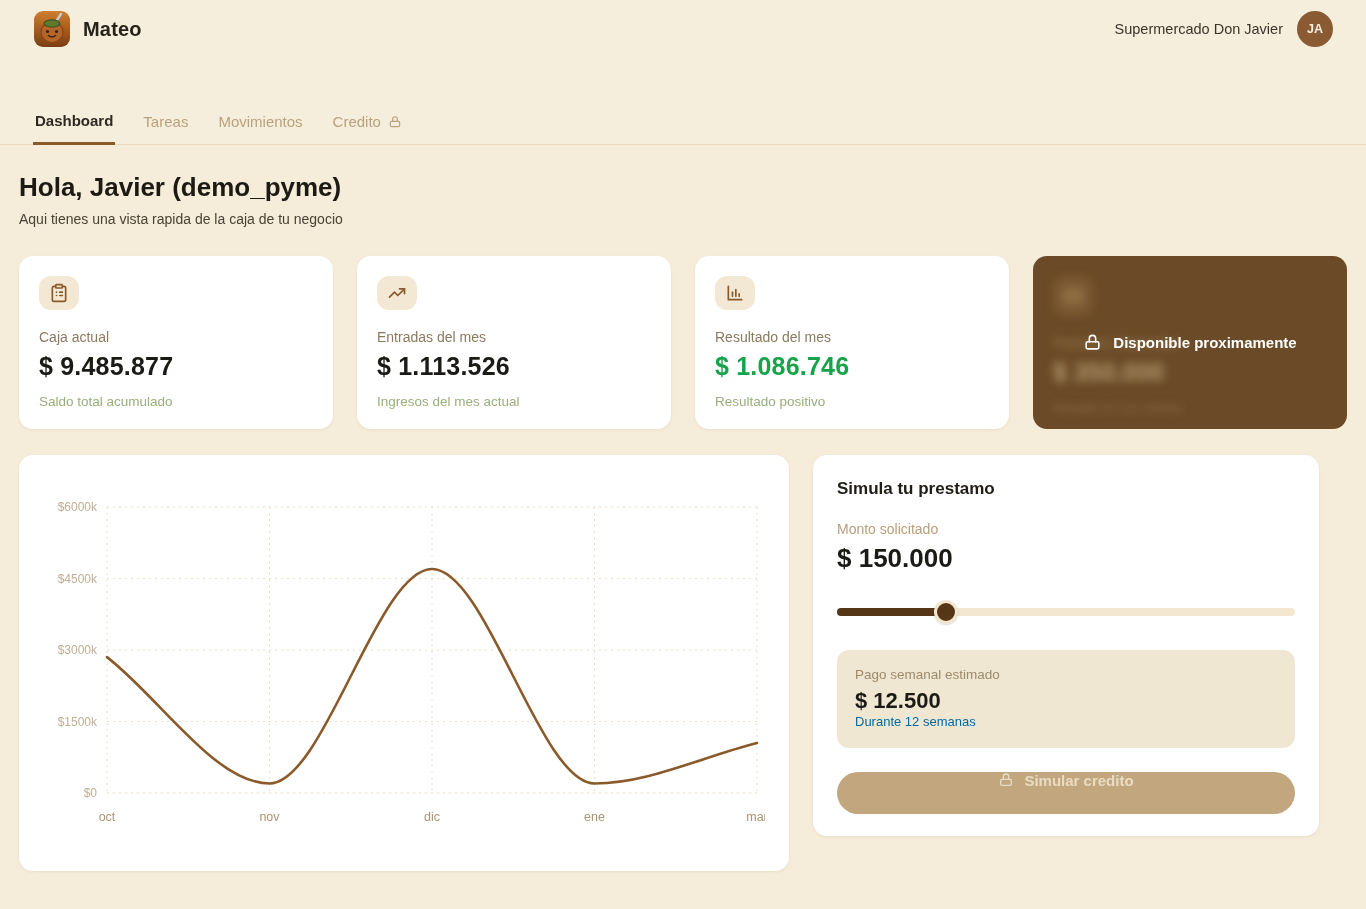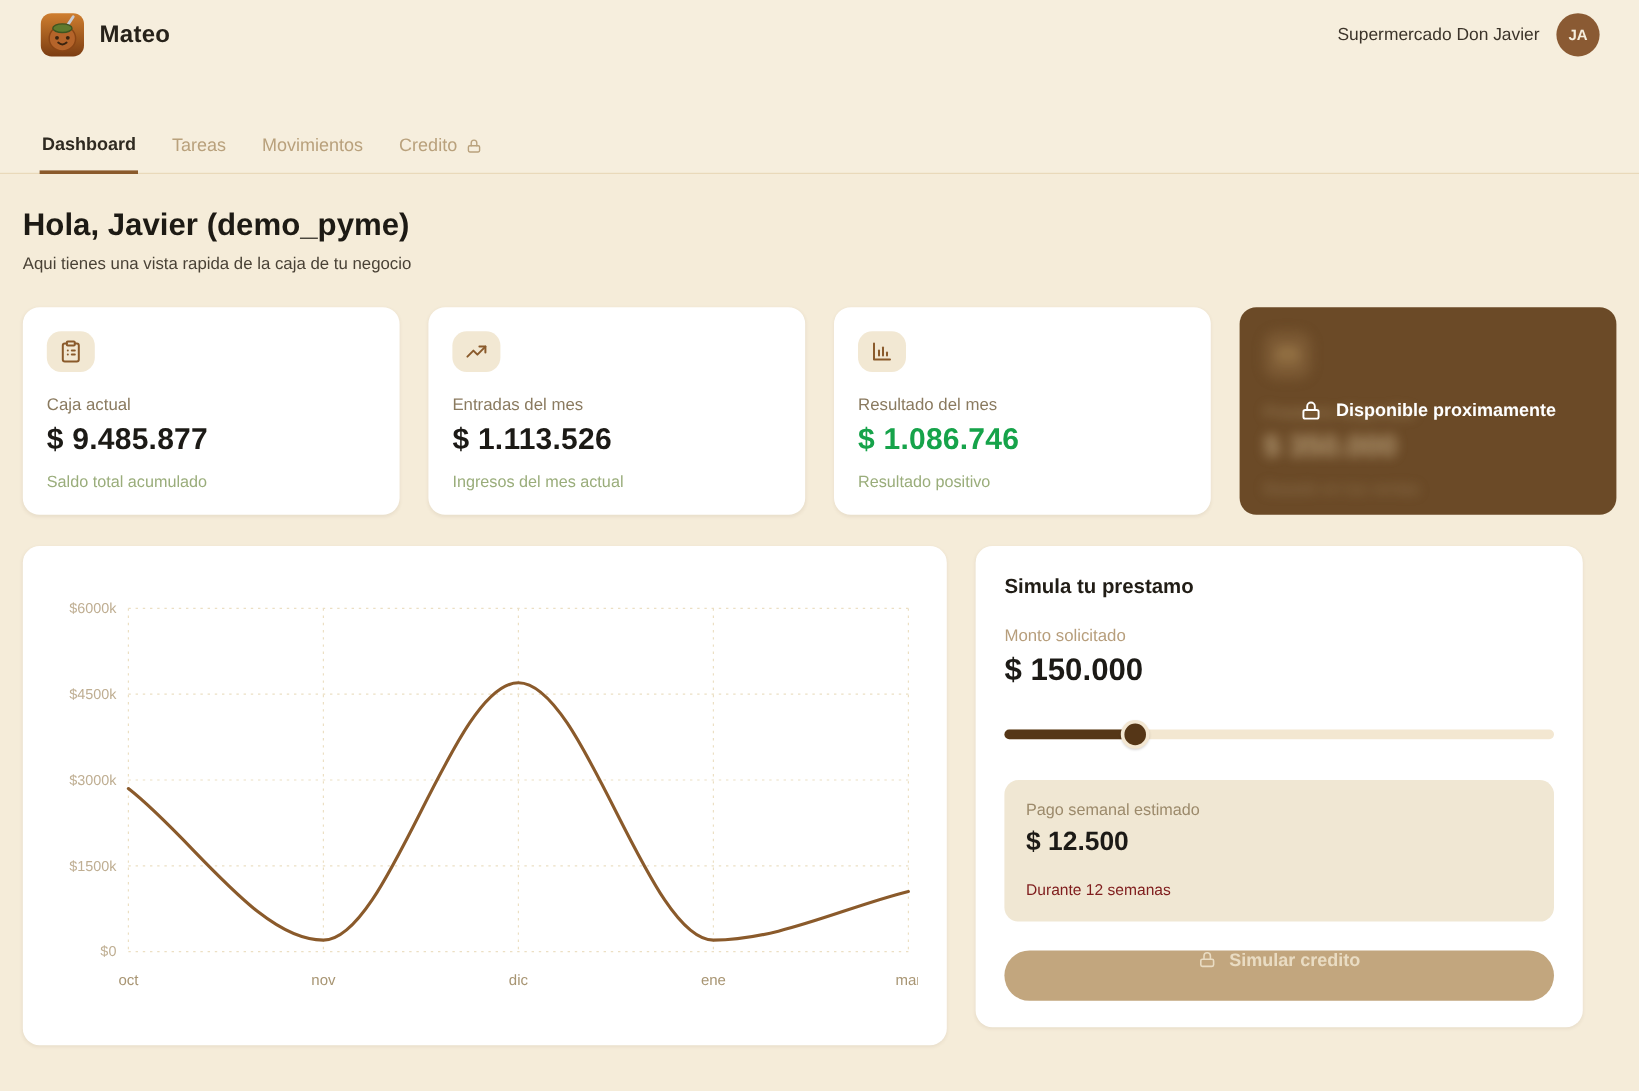--- a/index.html
+++ b/index.html
@@ -62,21 +62,21 @@
   .sim-amount-label { margin-top: 22px; font-size: 14px; color: #b79e7c; }
   .sim-amount { margin-top: 6px; font-size: 26px; font-weight: 800; color: #1c1a16; }
   .slider { position: relative; height: 24px; margin-top: 26px; cursor: pointer; }
   .slider-track { position: absolute; top: 8px; left: 0; right: 0; height: 8px; border-radius: 4px; background: #f3e7d1; }
   .slider-fill { position: absolute; top: 8px; left: 0; height: 8px; border-radius: 4px; background: #553617; }
   .slider-thumb { position: absolute; top: 0; width: 24px; height: 24px; border-radius: 50%;
                   background: #553617; border: 3px solid #f3e7d2; box-shadow: 0 1px 2px rgba(0,0,0,.15); transform: translateX(-50%); }
   .pay-box { margin-top: 26px; background: #f0e7d3; border-radius: 12px; padding: 17px 18px 19px; }
   .pay-label { font-size: 13.5px; color: #9c8a6b; }
   .pay-value { margin-top: 6px; font-size: 22px; font-weight: 700; color: #1c1a16; }
-  .pay-note { margin-top: 20px; font-size: 13px; color: #7f1d1d; }
+  .pay-note { margin-top: 0; font-size: 13px; color: #0369a1; }
   .sim-button { margin-top: 24px; width: 100%; height: 42px; border: none; border-radius: 21px; background: #c2a67e;
                 color: #e9dcc3; font-family: inherit; font-size: 15px; font-weight: 700; display: flex; align-items: flex-start;
                 justify-content: center; gap: 10px; cursor: pointer; }
   .sim-button svg { width: 16px; height: 16px; }
   
   .footer { display: flex; justify-content: flex-end; margin-top: 38px; }
   .logout { display: flex; align-items: center; gap: 9px; font-size: 13.5px; font-weight: 600; color: #262015; cursor: pointer; background: none; border: none; font-family: inherit; }
   .logout svg { width: 16px; height: 16px; }
   
   .tick-y { font-size: 12px; fill: #bfae92; }

